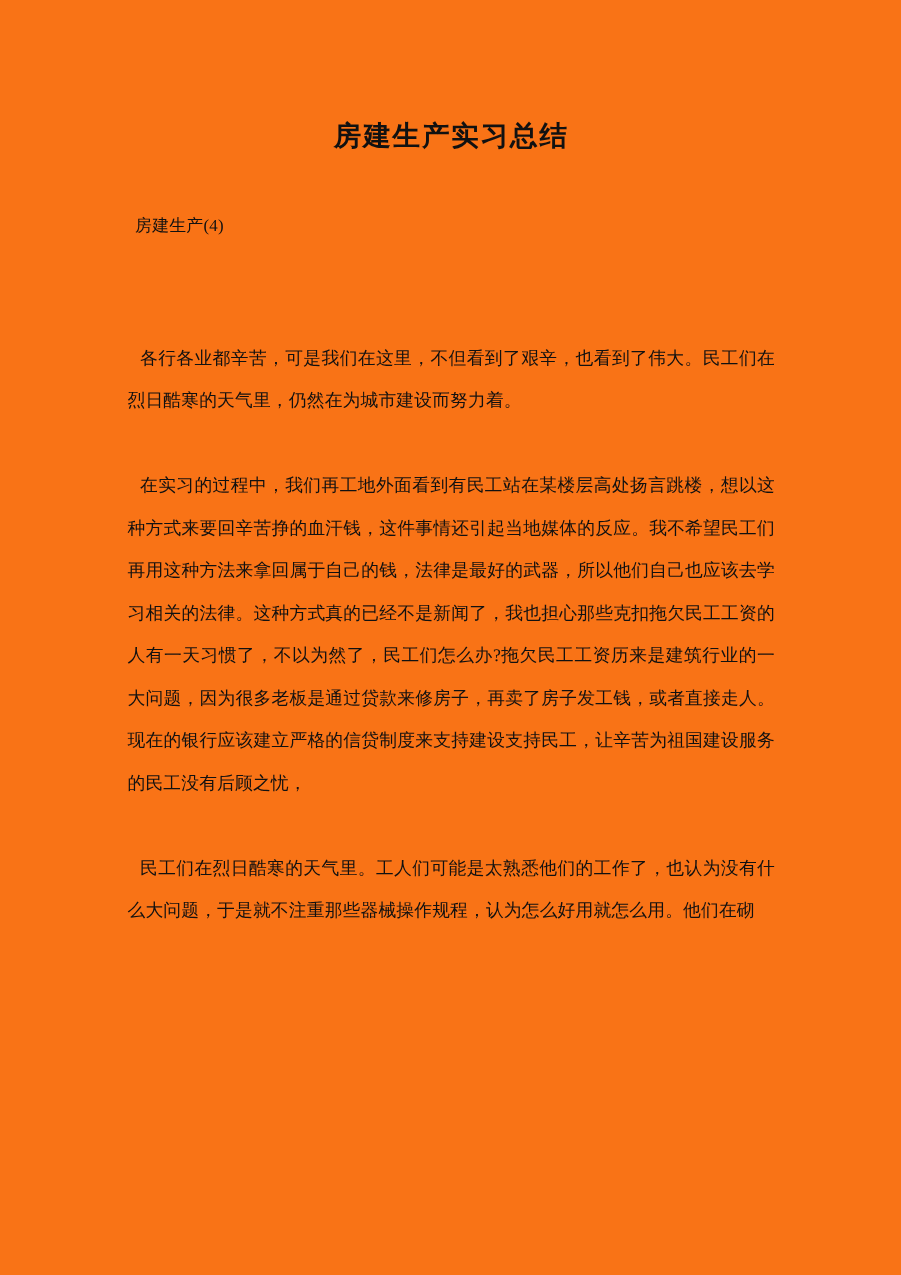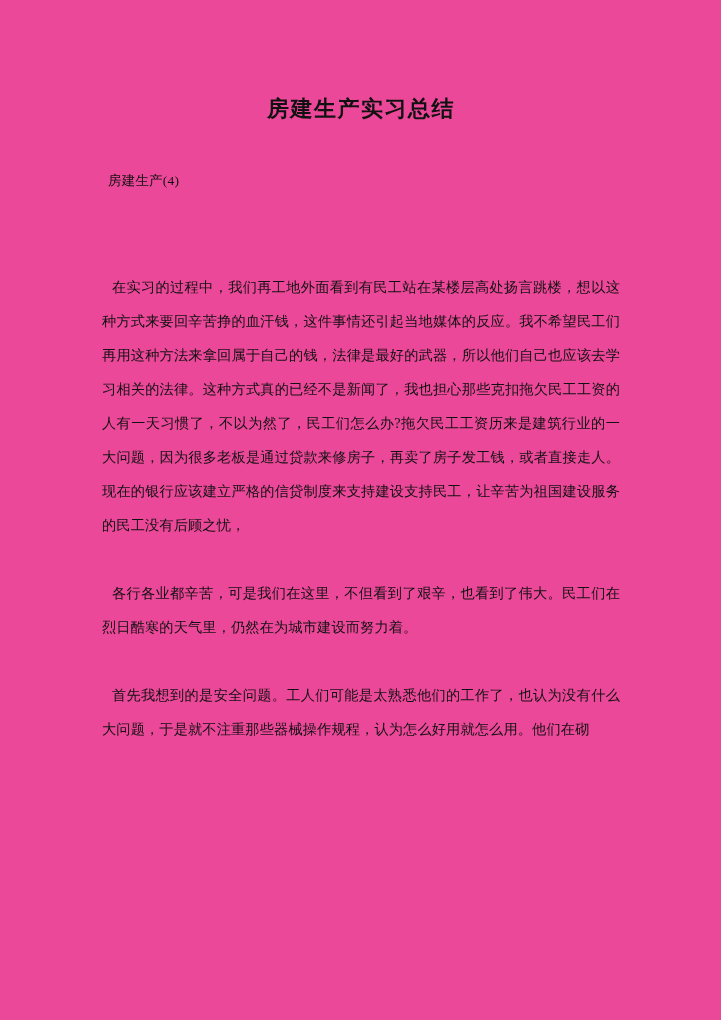--- a/index.html
+++ b/index.html
@@ -6,21 +6,21 @@
   html, body {
     margin: 0;
     padding: 0;
     background: #ffffff;
   }
 
   .page {
     position: relative;
     width: 721px;
     height: 1020px;
-    background: #ec4899;
+    background: #f97316;
     overflow: hidden;
     box-sizing: border-box;
     font-family: "Liberation Serif", "DejaVu Serif", serif;
     color: #111111;
     -webkit-font-smoothing: antialiased;
   }
 
   .content {
     position: absolute;
     left: 102px;
@@ -82,22 +82,22 @@
 
 <div class="page clipped">
   <div class="content">
 
     <h1 class="doc-title">房建生产实习总结</h1>
 
     <div class="doc-subtitle">房建生产(4)</div>
 
     <div class="body-block">
 
+      <p class="para gap-md">各行各业都辛苦，可是我们在这里，不但看到了艰辛，也看到了伟大。民工们在烈日酷寒的天气里，仍然在为城市建设而努力着。</p>
+
       <p class="para gap-md">在实习的过程中，我们再工地外面看到有民工站在某楼层高处扬言跳楼，想以这种方式来要回辛苦挣的血汗钱，这件事情还引起当地媒体的反应。我不希望民工们再用这种方法来拿回属于自己的钱，法律是最好的武器，所以他们自己也应该去学习相关的法律。这种方式真的已经不是新闻了，我也担心那些克扣拖欠民工工资的人有一天习惯了，不以为然了，民工们怎么办?拖欠民工工资历来是建筑行业的一大问题，因为很多老板是通过贷款来修房子，再卖了房子发工钱，或者直接走人。现在的银行应该建立严格的信贷制度来支持建设支持民工，让辛苦为祖国建设服务的民工没有后顾之忧，</p>
 
-      <p class="para gap-md">各行各业都辛苦，可是我们在这里，不但看到了艰辛，也看到了伟大。民工们在烈日酷寒的天气里，仍然在为城市建设而努力着。</p>
 
-
-      <p class="para gap-md">首先我想到的是安全问题。工人们可能是太熟悉他们的工作了，也认为没有什么大问题，于是就不注重那些器械操作规程，认为怎么好用就怎么用。他们在砌</p>
+      <p class="para gap-md">民工们在烈日酷寒的天气里。工人们可能是太熟悉他们的工作了，也认为没有什么大问题，于是就不注重那些器械操作规程，认为怎么好用就怎么用。他们在砌</p>
     </div>
 
   </div>
 </div>
 
 </body></html>

